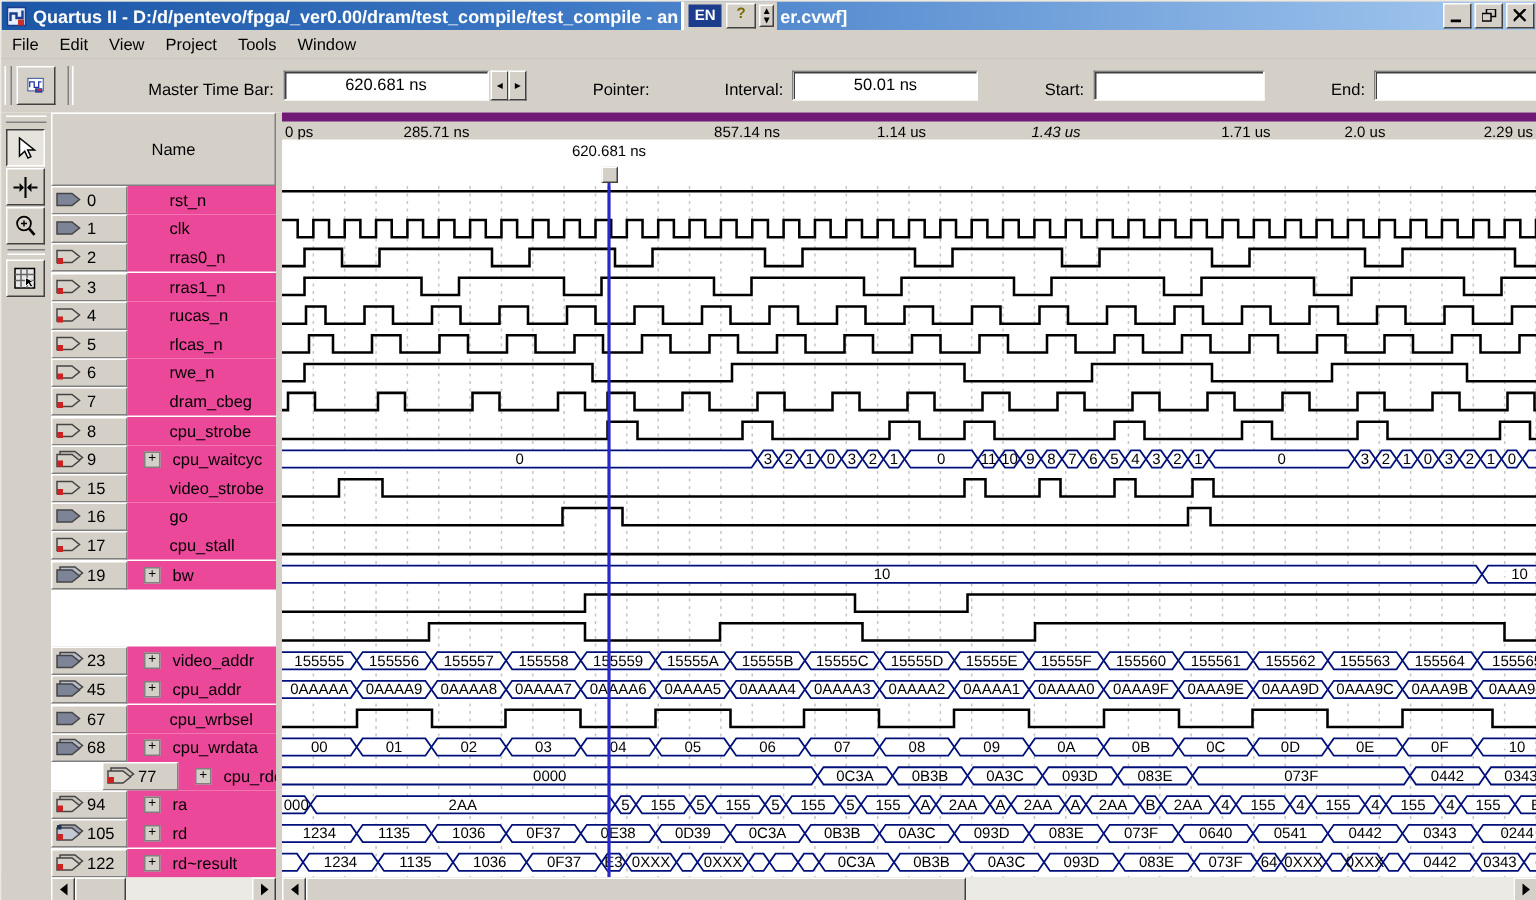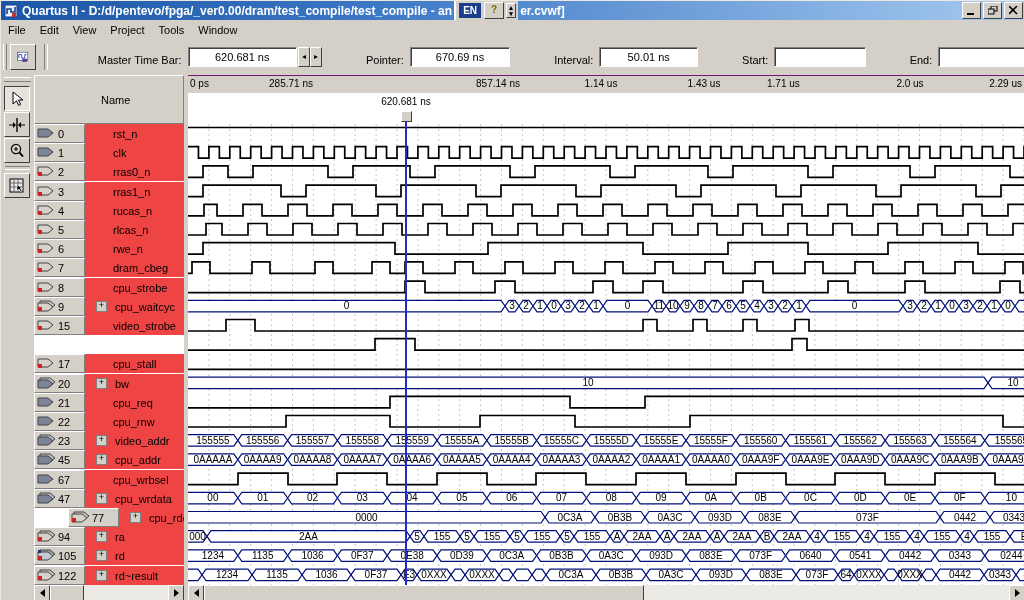--- a/index.html
+++ b/index.html
@@ -48,29 +48,29 @@
   .pal-sep{height:2px;border-top:1px solid #808080;border-bottom:1px solid #fff;margin:3px 4px;}
   
   .name-header{position:absolute;left:33px;top:74px;width:150px;height:49px;background:#d4d0c8;
     border:1px solid;border-color:#fff #808080 #808080 #fff;box-sizing:border-box;}
   .name-header span{position:absolute;left:66px;top:18px;font-size:11px;color:#000;}
   #names{position:absolute;left:33px;top:123px;width:150px;height:461px;background:#fff;overflow:hidden;}
   .srow{position:absolute;left:0;width:150px;height:19px;display:flex;}
   .numcell{width:51px;height:100%;background:#d4d0c8;border:1px solid;border-color:#fff #808080 #808080 #fff;
     box-sizing:border-box;display:flex;align-items:center;font-size:11px;color:#000;}
   .numcell svg{margin:0 2px 0 2px;flex:0 0 auto;}
-  .namecell{flex:1;display:flex;align-items:center;font-size:11px;color:#000;background:#ef4444;position:relative;}
+  .namecell{flex:1;display:flex;align-items:center;font-size:11px;color:#000;background:#ec4899;position:relative;}
   .plusbox{width:9px;height:9px;background:#d4d0c8;border:1px solid #808080;font-size:9px;line-height:7px;text-align:center;
     margin-left:11px;color:#000;}
   .sname{margin-left:8px;white-space:nowrap;}
   .namecell.noplus .sname{margin-left:28px;}
   .splitter{position:absolute;left:183px;top:74px;width:4px;height:526px;background:#d4d0c8;}
   
   #timescale{position:absolute;left:187px;top:74px;width:837px;height:28px;background:#d4d0c8;
-    border-bottom:1px solid #808080;border-top:1px solid #701a75;box-sizing:border-box;}
+    border-bottom:1px solid #808080;border-top:6px solid #701a75;box-sizing:border-box;}
   .tick-label{position:absolute;top:2px;font-size:10px;color:#000;width:80px;}
   .tick-mark{position:absolute;bottom:0;width:1px;height:4px;background:#404040;}
   #wave-margin{position:absolute;left:187px;top:92px;width:837px;height:31px;background:#fff;}
   #wave-area{position:absolute;left:187px;top:123px;width:837px;height:461px;background:#fff;overflow:hidden;}
   #cursor-label{position:absolute;top:95px;width:90px;text-align:center;font-size:10px;color:#000;}
   #cursor-handle{position:absolute;top:110px;width:9px;height:9px;background:#d4d0c8;
     border:1px solid;border-color:#fff #404040 #404040 #fff;}
   #cursor-line{position:absolute;top:119px;width:2px;background:#2828c8;}
   
   .hscroll{position:absolute;top:584px;height:16px;background:#eceae4;}
@@ -145,23 +145,20 @@
     <span class="tsep"></span>
     <span class="tlabel">Master Time Bar:</span>
     <span class="tfield" style="width:142px">
         <span>620.681 ns</span>
       </span>
     <span class="spin">
         <span>◂</span>
         <span>▸</span>
       </span>
     <span class="tlabel">Pointer:</span>
-    <span class="tfield" style="width:130px">
-        <span>670.69 ns</span>
-      </span>
     <span class="tlabel">Interval:</span>
     <span class="tfield" style="width:128px">
         <span>50.01 ns</span>
       </span>
     <span class="tlabel">Start:</span>
     <span class="tfield" style="width:118px">
         <span></span>
       </span>
     <span class="tlabel">End:</span>
     <span class="tfield" style="width:112px">
@@ -329,67 +326,56 @@
           <svg width="19" height="13" viewBox="0 0 19 13">
             <polygon points="1,2 11,2 16,6 11,10 1,10" fill="#d6d2ca" stroke="#444" stroke-width="1"></polygon>
             <rect x="1" y="7" width="4" height="4" fill="#c22"></rect>
           </svg>
           <span>15</span>
         </div>
         <div class="namecell noplus">
           <span class="sname">video_strobe</span>
         </div>
       </div>
+      <div class="srow" style="top: 211px;">
+        <div class="numcell">
+          <svg width="19" height="13" viewBox="0 0 19 13">
+            <polygon points="1,2 11,2 16,6 11,10 1,10" fill="#7d8498" stroke="#444" stroke-width="1"></polygon>
+          </svg>
+          <span>16</span>
+        </div>
+        <div class="namecell noplus">
+          <span class="sname">go</span>
+        </div>
+      </div>
       <div class="srow" style="top: 230px;">
         <div class="numcell">
           <svg width="19" height="13" viewBox="0 0 19 13">
             <polygon points="1,2 11,2 16,6 11,10 1,10" fill="#d6d2ca" stroke="#444" stroke-width="1"></polygon>
             <rect x="1" y="7" width="4" height="4" fill="#c22"></rect>
           </svg>
           <span>17</span>
         </div>
         <div class="namecell noplus">
           <span class="sname">cpu_stall</span>
         </div>
       </div>
       <div class="srow" style="top: 250px;">
         <div class="numcell">
           <svg width="19" height="13" viewBox="0 0 19 13">
             <polygon points="3,1 13,1 18,5 13,9 3,9" fill="#b9bdc9" stroke="#444" stroke-width="1"></polygon>
             <polygon points="1,3 11,3 16,7 11,11 1,11" fill="#7d8498" stroke="#444" stroke-width="1"></polygon>
           </svg>
-          <span>20</span>
+          <span>19</span>
         </div>
         <div class="namecell">
           <span class="plusbox">+</span>
           <span class="sname">bw</span>
         </div>
       </div>
-      <div class="srow" style="top: 269px;">
-        <div class="numcell">
-          <svg width="19" height="13" viewBox="0 0 19 13">
-            <polygon points="1,2 11,2 16,6 11,10 1,10" fill="#7d8498" stroke="#444" stroke-width="1"></polygon>
-          </svg>
-          <span>21</span>
-        </div>
-        <div class="namecell noplus">
-          <span class="sname">cpu_req</span>
-        </div>
-      </div>
-      <div class="srow" style="top: 288px;">
-        <div class="numcell">
-          <svg width="19" height="13" viewBox="0 0 19 13">
-            <polygon points="1,2 11,2 16,6 11,10 1,10" fill="#7d8498" stroke="#444" stroke-width="1"></polygon>
-          </svg>
-          <span>22</span>
-        </div>
-        <div class="namecell noplus">
-          <span class="sname">cpu_rnw</span>
-        </div>
-      </div>
       <div class="srow" style="top: 307px;">
         <div class="numcell">
           <svg width="19" height="13" viewBox="0 0 19 13">
             <polygon points="3,1 13,1 18,5 13,9 3,9" fill="#b9bdc9" stroke="#444" stroke-width="1"></polygon>
             <polygon points="1,3 11,3 16,7 11,11 1,11" fill="#7d8498" stroke="#444" stroke-width="1"></polygon>
           </svg>
           <span>23</span>
         </div>
         <div class="namecell">
           <span class="plusbox">+</span>
@@ -419,21 +405,21 @@
         <div class="namecell noplus">
           <span class="sname">cpu_wrbsel</span>
         </div>
       </div>
       <div class="srow" style="top: 365px;">
         <div class="numcell">
           <svg width="19" height="13" viewBox="0 0 19 13">
             <polygon points="3,1 13,1 18,5 13,9 3,9" fill="#b9bdc9" stroke="#444" stroke-width="1"></polygon>
             <polygon points="1,3 11,3 16,7 11,11 1,11" fill="#7d8498" stroke="#444" stroke-width="1"></polygon>
           </svg>
-          <span>47</span>
+          <span>68</span>
         </div>
         <div class="namecell">
           <span class="plusbox">+</span>
           <span class="sname">cpu_wrdata</span>
         </div>
       </div>
       <div class="srow" style="top: 384px; padding-left: 34px;">
         <div class="numcell">
           <svg width="19" height="13" viewBox="0 0 19 13">
             <polygon points="3,1 13,1 18,5 13,9 3,9" fill="#c9c5bd" stroke="#444" stroke-width="1"></polygon>
@@ -497,23 +483,23 @@
       <div class="tick-label" style="left: 2px; text-align: left;">0 ps</div>
       <div class="tick-mark" style="left: 0px;"></div>
       <div class="tick-label" style="left: 63px; text-align: center;">285.71 ns</div>
       <div class="tick-mark" style="left: 103px;"></div>
       <div class="tick-label" style="left: 166px; text-align: center; margin-top: 32px;">571.42 ns</div>
       <div class="tick-mark" style="left: 206px;"></div>
       <div class="tick-label" style="left: 270px; text-align: center;">857.14 ns</div>
       <div class="tick-mark" style="left: 310px;"></div>
       <div class="tick-label" style="left: 373px; text-align: center;">1.14 us</div>
       <div class="tick-mark" style="left: 413px;"></div>
-      <div class="tick-label" style="left: 476px; text-align: center;">1.43 us</div>
+      <div class="tick-label" style="left: 476px; text-align: center; font-style: italic;">1.43 us</div>
       <div class="tick-mark" style="left: 516px;"></div>
-      <div class="tick-label" style="left: 579px; text-align: left;">1.71 us</div>
+      <div class="tick-label" style="left: 579px; text-align: right;">1.71 us</div>
       <div class="tick-mark" style="left: 619px;"></div>
       <div class="tick-label" style="left: 682px; text-align: center;">2.0 us</div>
       <div class="tick-mark" style="left: 722px;"></div>
       <div class="tick-label" style="left: 754px; text-align: right; width: 80px;">2.29 us</div>
       <div class="tick-mark" style="left: 826px;"></div>
     </div>
   <div id="wave-margin"></div>
   <div id="wave-area"><svg width="837" height="461">
         <line x1="20.9" x2="20.9" y1="0" y2="461" stroke="#c6c6c6" stroke-dasharray="2,3"></line>
         <line x1="41.8" x2="41.8" y1="0" y2="461" stroke="#c6c6c6" stroke-dasharray="2,3"></line>

